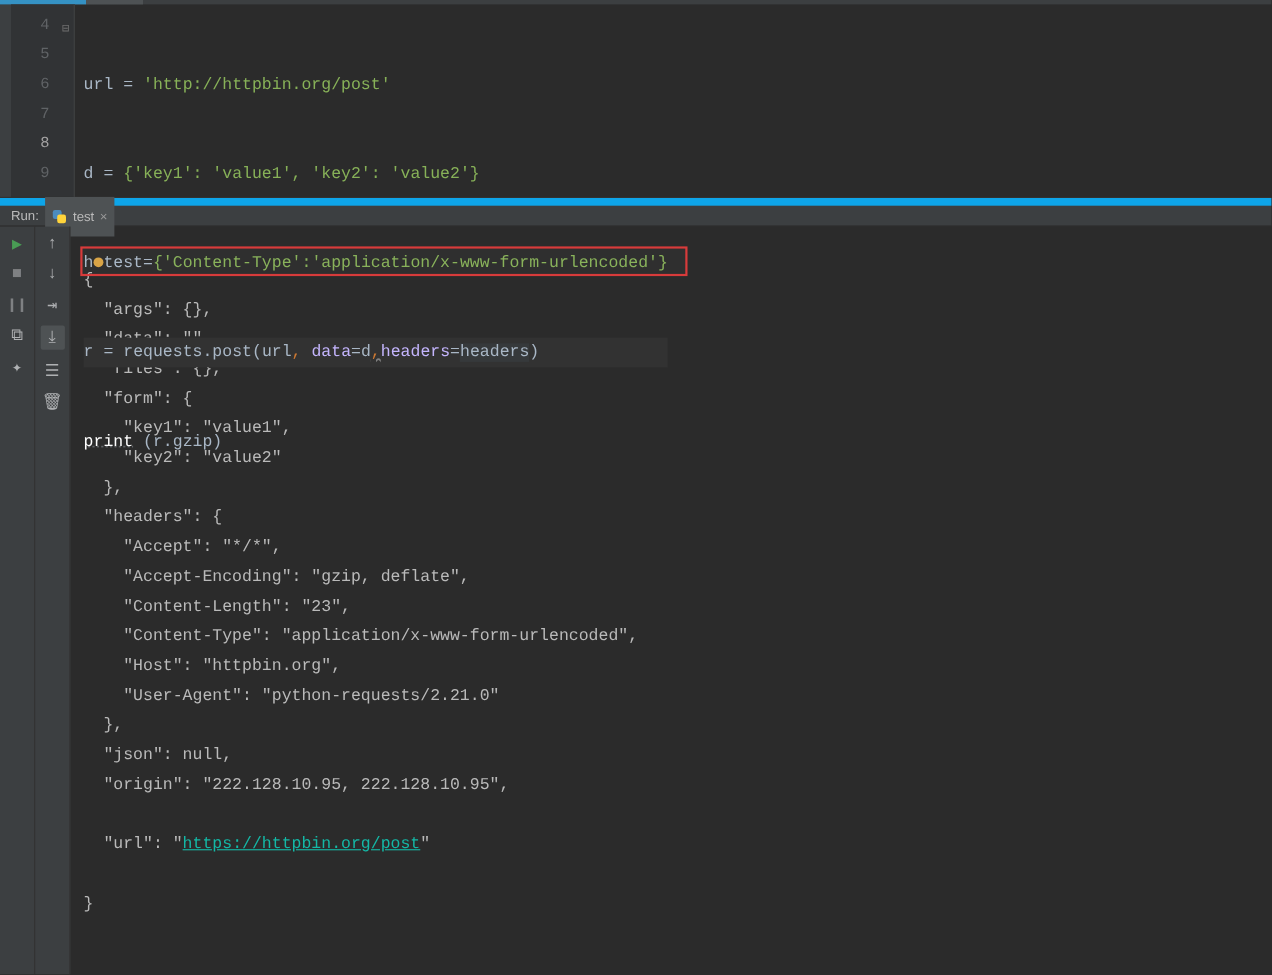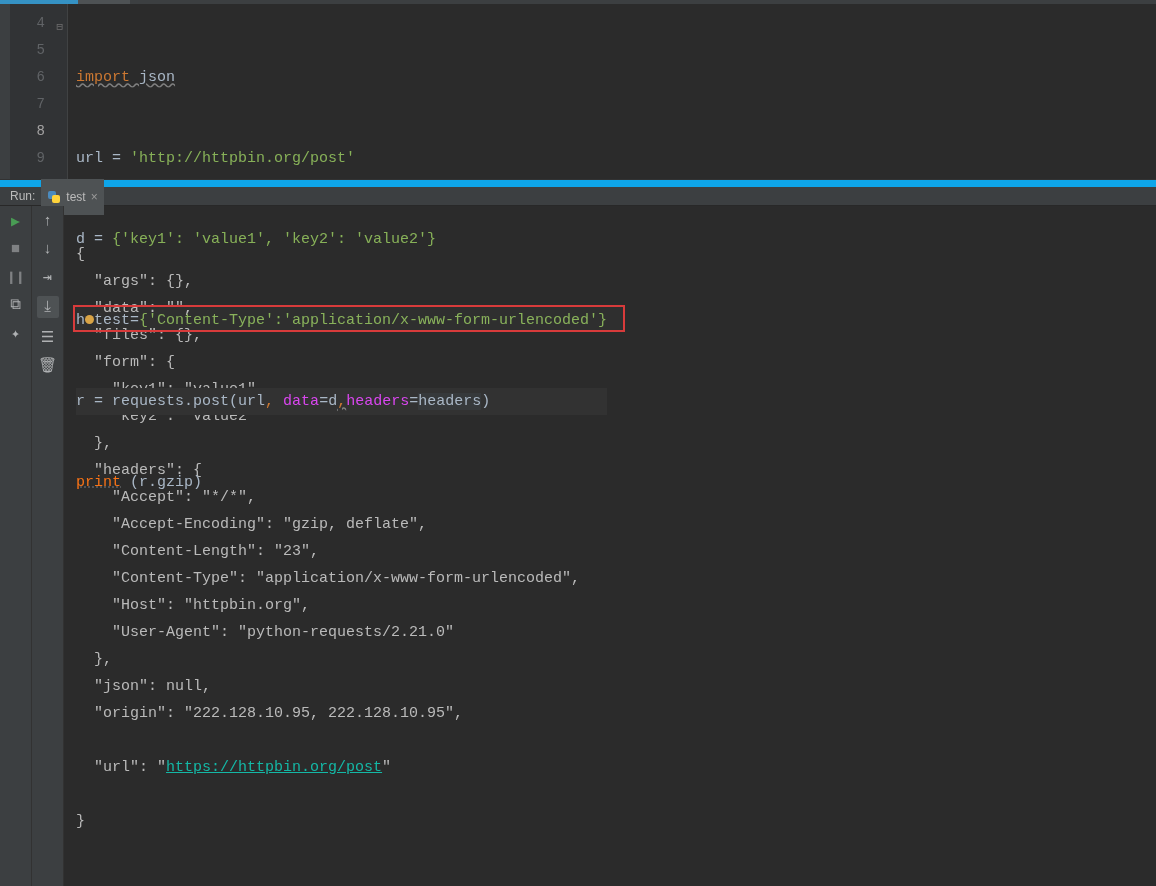--- a/index.html
+++ b/index.html
@@ -60,22 +60,22 @@
   .code {
     padding-top: 6px;
     padding-left: 8px;
     line-height: 27px;
     white-space: pre;
     position: relative;
   }
   .code .row { height: 27px; position: relative; }
   .kw { color: #cc7832; }
   .str { color: #87b158; }
-  .fn { color: #f97316; text-decoration: underline; text-decoration-color: #606366; text-decoration-style: dotted; }
-  .named-arg { color: #d946ef; }
+  .fn { color: #ffffff; text-decoration: underline; text-decoration-color: #606366; text-decoration-style: dotted; }
+  .named-arg { color: #c4b5fd; }
   .punct { color: #a9b7c6; }
   .ident { color: #a9b7c6; }
   .warnln { text-decoration: underline; text-decoration-color: #808080; text-decoration-style: wavy; }
   .hlbox {
     position: absolute;
     border: 2px solid #d83b3b;
     background: rgba(255,255,255,0.02);
     pointer-events: none;
   }
   .caret-line {
@@ -183,21 +183,20 @@
   <div class="gutter">
     <span class="collapse-marker">⊟</span>
     <div class="ln">4</div>
     <div class="ln">5</div>
     <div class="ln">6</div>
     <div class="ln">7</div>
     <div class="ln" data-hl="true">8</div>
     <div class="ln">9</div>
   </div>
   <div class="code">
-    <div class="row"><span class="kw warnln">import</span><span class="ident warnln"> </span><span class="ident warnln">json</span></div>
     <div class="row"><span class="ident">url</span><span class="punct"> = </span><span class="str">'http://httpbin.org/post'</span></div>
     <div class="row"><span class="ident">d</span><span class="punct"> = </span><span class="str">{'key1': 'value1', 'key2': 'value2'}</span></div>
     <div class="row"><span class="ident">h</span><span class="bp-dot"></span><span class="ident">test</span><span class="punct">=</span><span class="str">{'Content-Type':'application/x-www-form-urlencoded'}</span>
       <div class="hlbox" style="left:-3px; top:-2px; width:552px; height:27px;"></div>
     </div>
     <div class="row caret-line"><span class="ident">r</span><span class="punct"> = </span><span class="ident">requests.post</span><span class="punct">(</span><span class="ident">url</span><span class="kw">, </span><span class="named-arg">data</span><span class="punct">=</span><span class="ident">d</span><span class="kw warnln">,</span><span class="named-arg">headers</span><span class="punct">=</span><span class="ident" style="background:#36393b;">headers</span><span class="punct">)</span></div>
     <div class="row"><span class="fn">print</span><span> </span><span class="punct">(</span><span class="ident">r.gzip</span><span class="punct">)</span></div>
   </div>
 </div>
 

